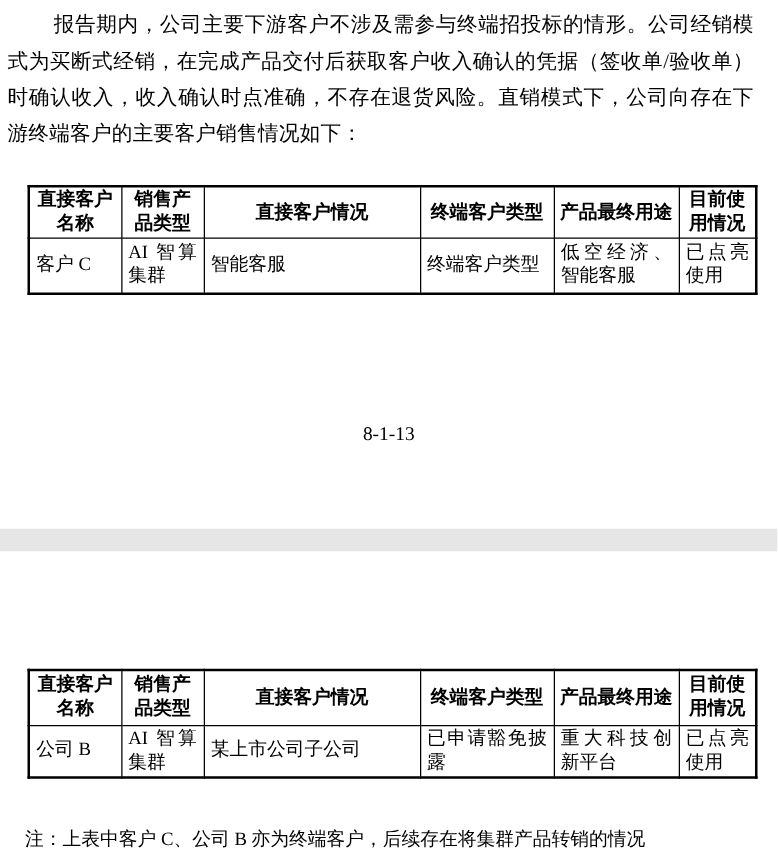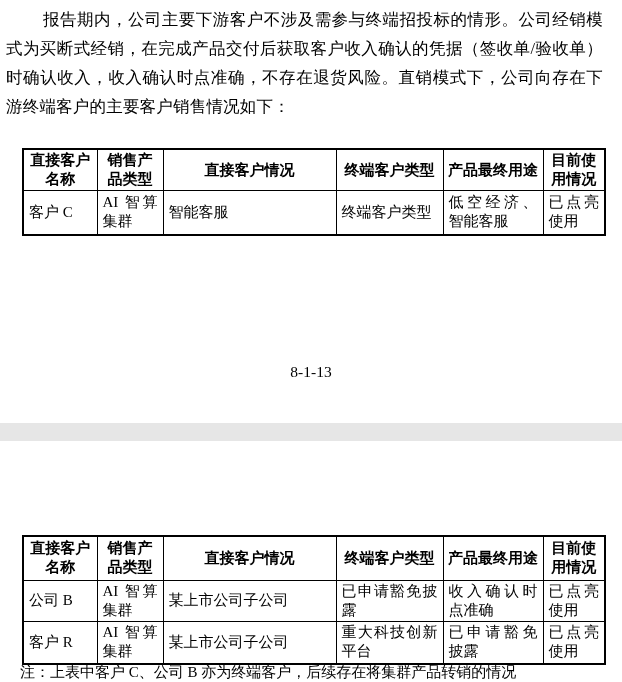--- a/index.html
+++ b/index.html
@@ -63,21 +63,20 @@
   tr.h44 { height: 44px; margin-left: 31px; }
   tr.h40 { height: 40px; }
   tr.h43 { height: 43px; }
   .pagenum {
     position: absolute;
     top: 339px;
     left: 0;
     width: 622px;
     text-align: center;
     font-size: 15.5px;
-    margin-top: 24px;
   }
   .separator {
     position: absolute;
     top: 423px;
     left: 0;
     width: 622px;
     height: 18px;
     background: #e6e6e6;
   }
   .note {
@@ -157,29 +156,21 @@
         <th>终端客户类型</th>
         <th>产品最终用途</th>
         <th>目前使
 用情况</th>
       </tr>
       <tr class="h40">
         <td>公司 B</td>
         <td>AI 智算集群</td>
         <td>某上市公司子公司</td>
         <td>已申请豁免披露</td>
-        <td>收入确认时点准确</td>
-        <td>已点亮使用</td>
-      </tr>
-      <tr class="h43">
-        <td>客户 R</td>
-        <td>AI 智算集群</td>
-        <td>某上市公司子公司</td>
         <td>重大科技创新平台</td>
-        <td>已申请豁免披露</td>
         <td>已点亮使用</td>
       </tr>
     </tbody>
   </table>
 
   <div class="note">注：上表中客户 C、公司 B 亦为终端客户，后续存在将集群产品转销的情况</div>
 
 </div>
 
 </body></html>

